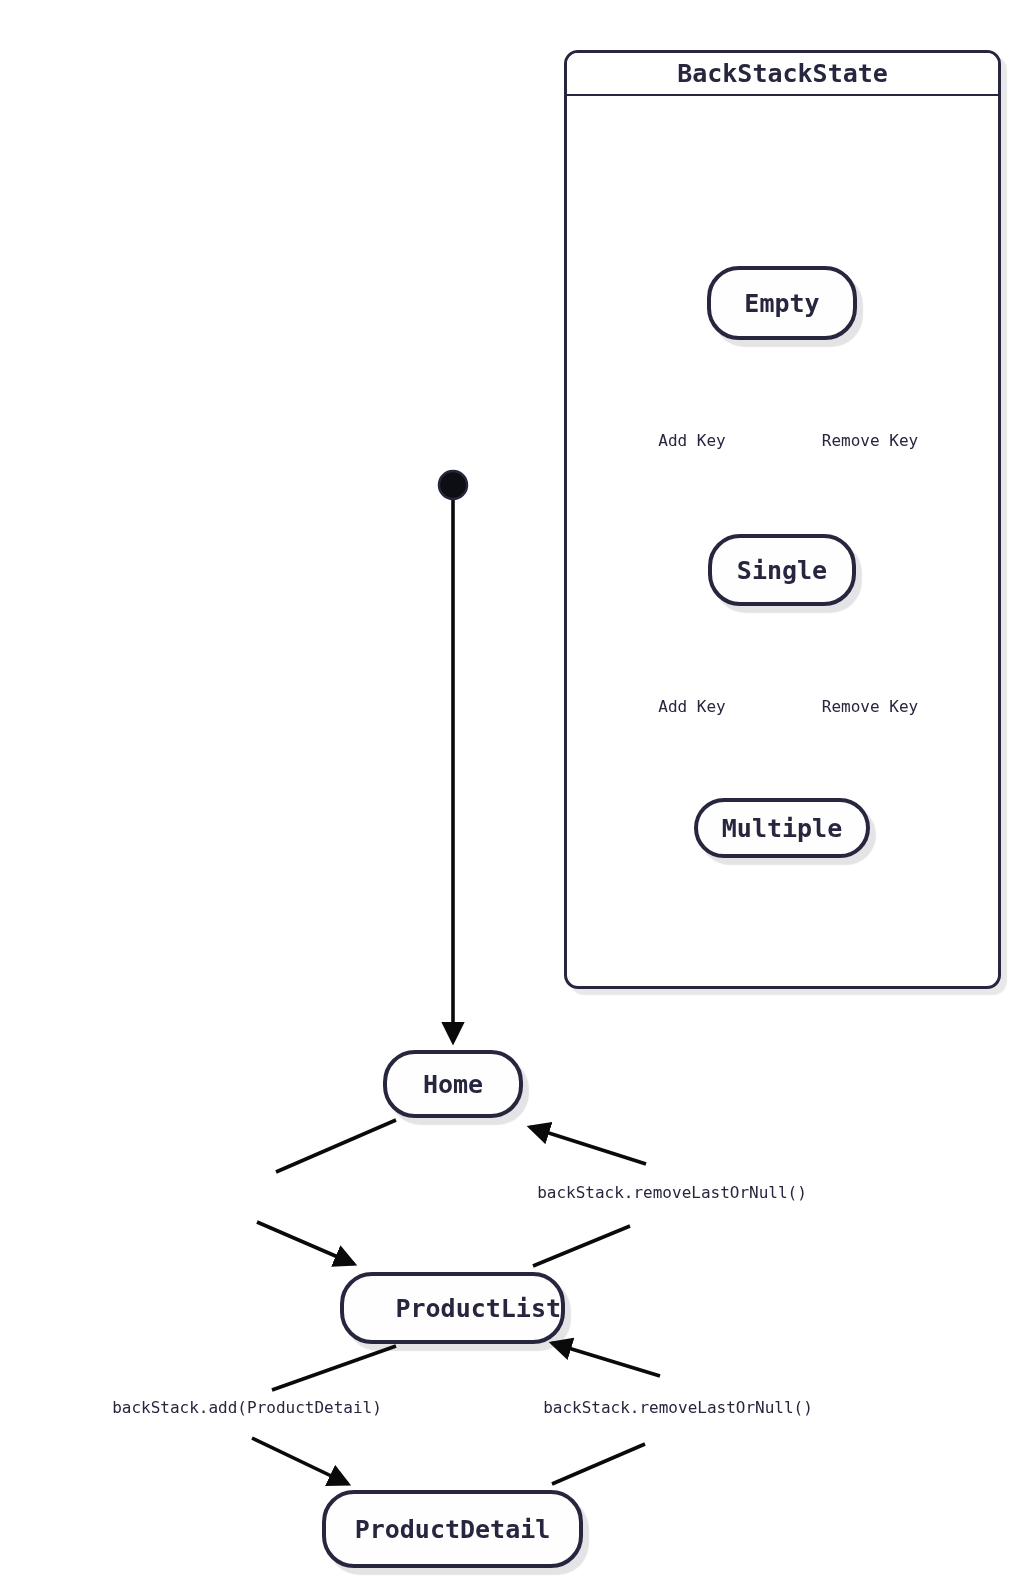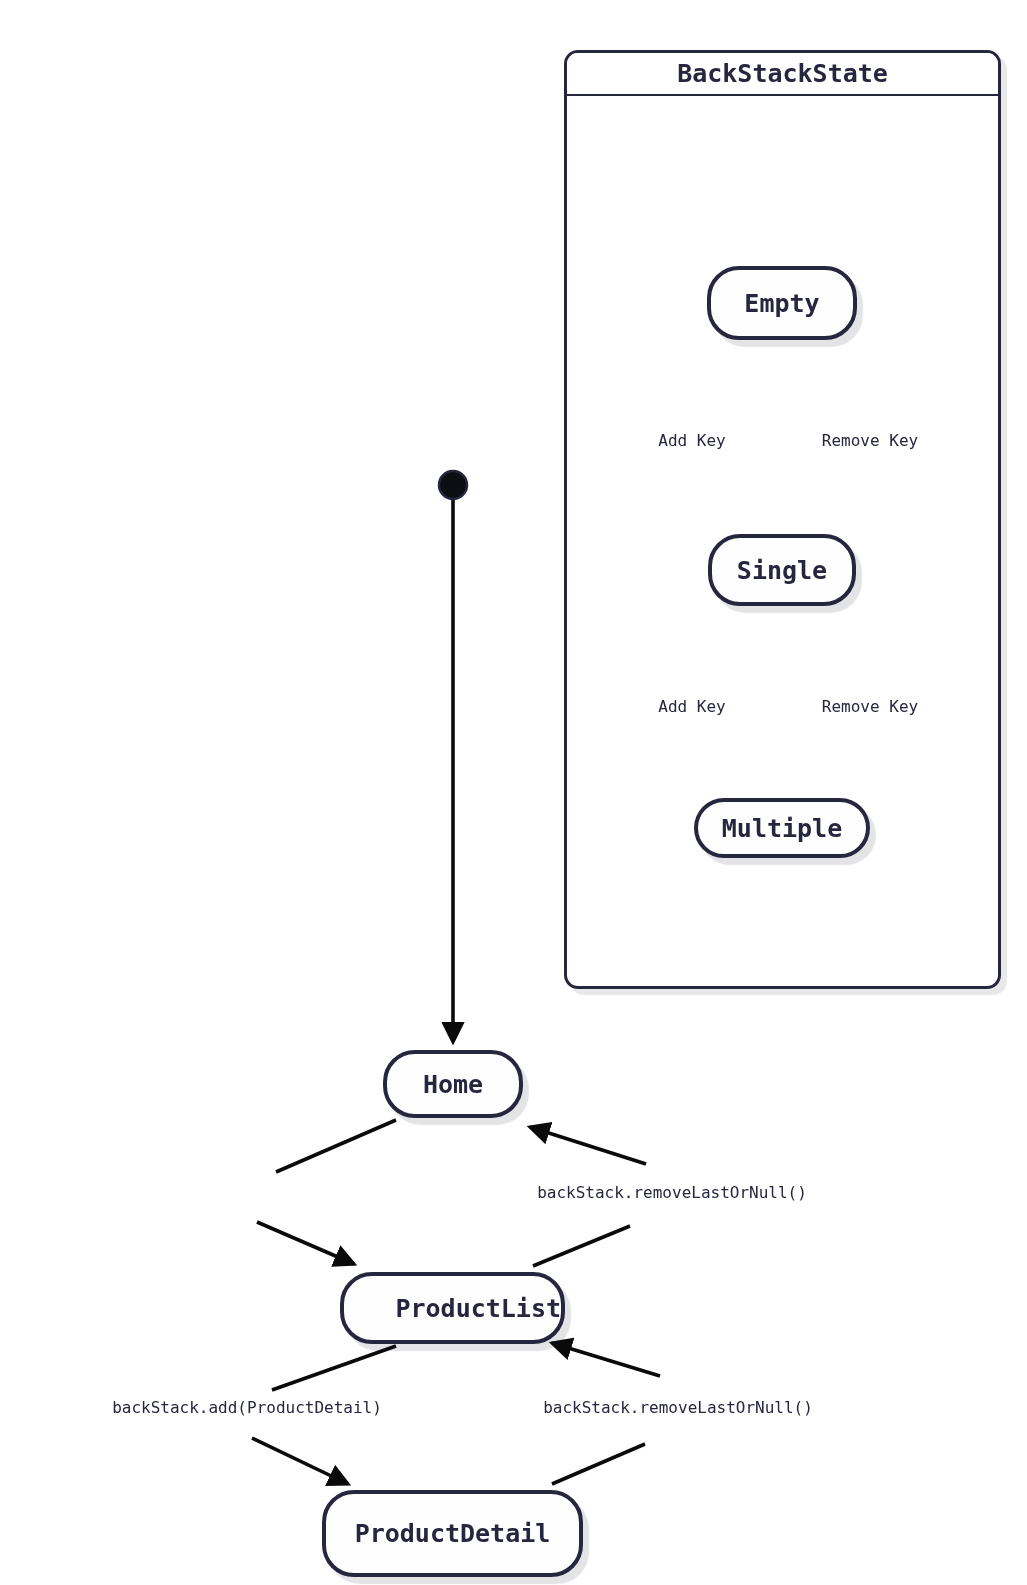--- a/index.html
+++ b/index.html
@@ -132,21 +132,21 @@
   <div class="edge-label" style="left:870px;top:440px;">Remove Key</div>
   <div class="edge-label" style="left:692px;top:706px;">Add Key</div>
   <div class="edge-label" style="left:870px;top:706px;">Remove Key</div>
 
   <div class="node" style="left:383px;top:1050px;width:140px;height:68px;align-items:center;">
     <span>Home</span>
   </div>
   <div class="node" style="left:340px;top:1272px;width:225px;height:72px;justify-content:flex-end;">
     <span>ProductList</span>
   </div>
-  <div class="node" style="left:322px;top:1490px;width:261px;height:87px;">
+  <div class="node" style="left:322px;top:1490px;width:261px;height:78px;">
     <span>ProductDetail</span>
   </div>
 
   <div class="edge-label" style="left:672px;top:1192px;">backStack.removeLastOrNull()</div>
   <div class="edge-label" style="left:230px;top:1407px;margin-left:17px;">backStack.add(ProductDetail)</div>
   <div class="edge-label" style="left:678px;top:1407px;">backStack.removeLastOrNull()</div>
 
 </div>
 
 </body></html>

